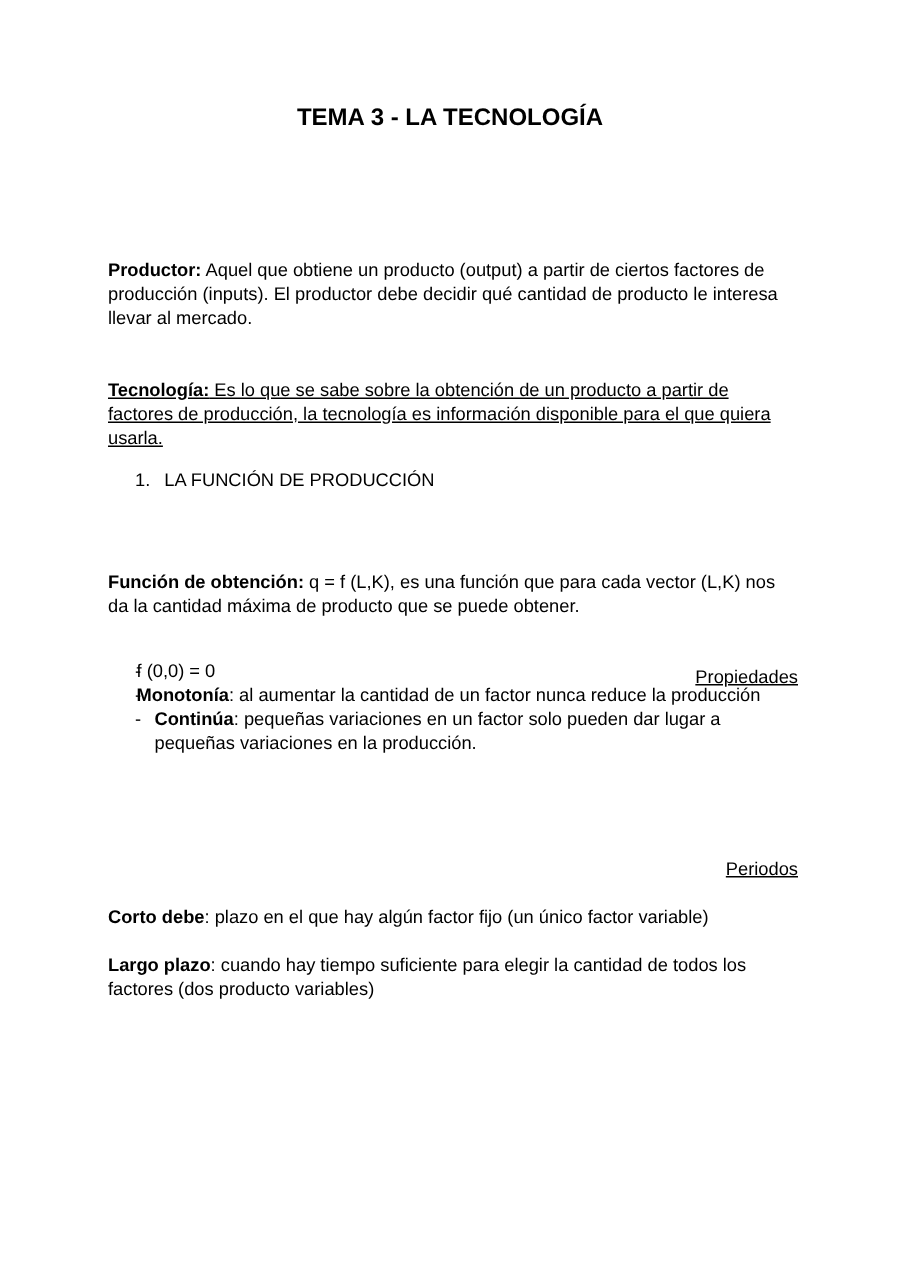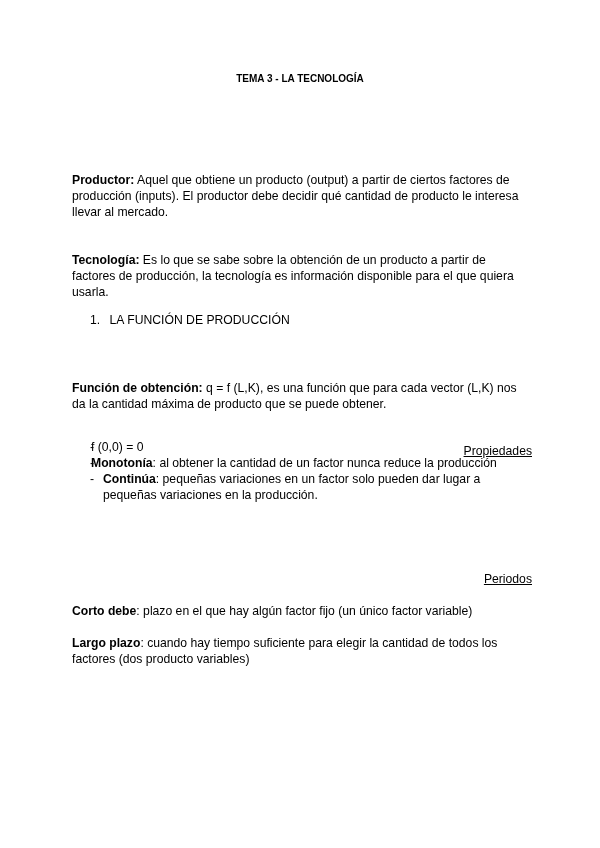--- a/index.html
+++ b/index.html
@@ -4,60 +4,60 @@
   <style>
     html, body { margin: 0; padding: 0; background: #ffffff; }
     body {
       width: 600px; height: 848px; position: relative; overflow: hidden;
       font-family: "Liberation Sans", sans-serif; color: #000;
       font-size: 12.2px; line-height: 16px;
     }
     .abs { position: absolute; }
     .title {
       left: 0; width: 600px; top: 71px; text-align: center;
-      font-weight: bold; font-size: 10px;
+      font-weight: bold; font-size: 16px;
     }
     .para { left: 72px; width: 460px; margin-top: 36px; }
     b { font-weight: bold; }
     .u { text-decoration: underline; text-align: right; }
     .li { position: absolute; left: 72px; width: 460px; }
     .li .dash { position: absolute; left: 18px; }
     .li .txt { position: absolute; left: 19px; width: 430px; }
   </style>
 </head>
 <body>
 
 <div class="abs title">TEMA 3 - LA TECNOLOGÍA</div>
 
 <div class="abs para" style="top:136px;">
   <b>Productor:</b><span> Aquel que obtiene un producto (output) a partir de ciertos factores de producción (inputs). El productor debe decidir qué cantidad de producto le interesa llevar al mercado.</span>
 </div>
 
-<div class="abs para" style="top:216px;">
+<div class="abs para" style="top:216px;text-decoration:underline;">
   <b>Tecnología:</b><span> Es lo que se sabe sobre la obtención de un producto a partir de factores de producción, la tecnología es información disponible para el que quiera usarla.</span>
 </div>
 
 <div class="abs" style="left:90px; top:312px;">
   <span>1.</span>
   <span style="margin-left:6px;text-align:right;">LA FUNCIÓN DE PRODUCCIÓN</span>
 </div>
 
 <div class="abs para" style="top:344px;">
   <b>Función de obtención:</b><span> q = f (L,K), es una función que para cada vector (L,K) nos da la cantidad máxima de producto que se puede obtener.</span>
 </div>
 
 <div class="abs para u" style="top:407px;">Propiedades</div>
 
 <div class="li" style="top:439px;">
   <span class="dash">-</span>
   <span class="txt">f (0,0) = 0</span>
 </div>
 <div class="li" style="top:455px;">
   <span class="dash">-</span>
-  <span class="txt"><b>Monotonía</b><span>: al obtener la cantidad de un factor nunca reduce la producción</span></span>
+  <span class="txt"><b>Monotonía</b><span>: al aumentar la cantidad de un factor nunca reduce la producción</span></span>
 </div>
 <div class="li" style="top:471px;">
   <span class="dash">-</span>
   <span class="txt" style="width:400px;margin-left:12px;"><b>Continúa</b><span>: pequeñas variaciones en un factor solo pueden dar lugar a pequeñas variaciones en la producción.</span></span>
 </div>
 
 <div class="abs para u" style="top:535px;">Periodos</div>
 
 <div class="abs para" style="top:567px;">
   <b>Corto debe</b><span>: plazo en el que hay algún factor fijo (un único factor variable)</span>

